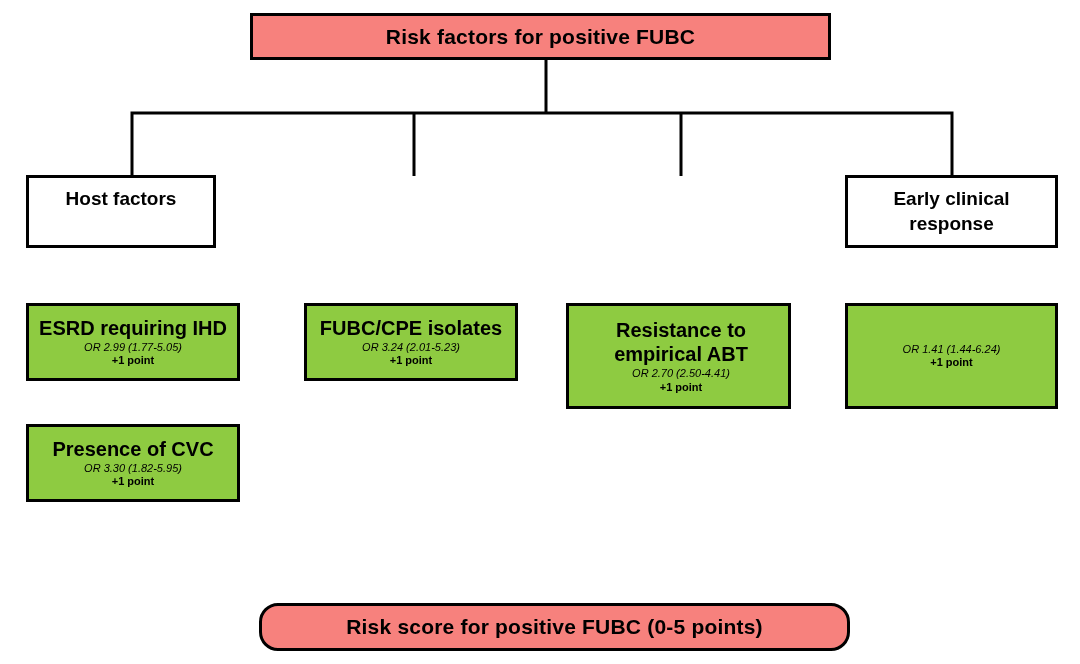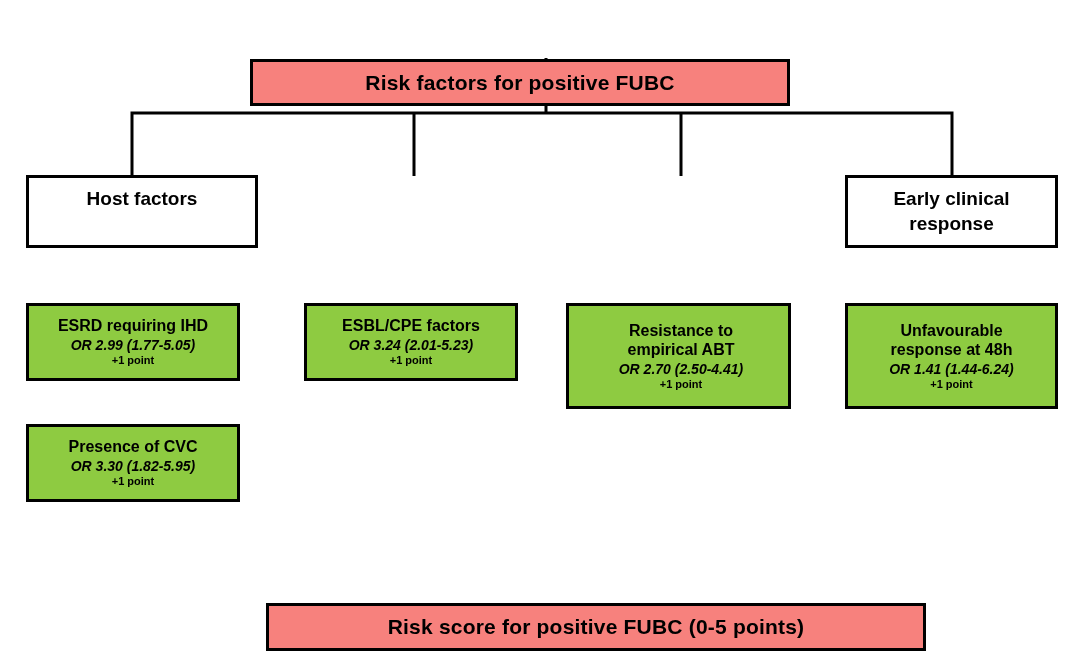--- a/index.html
+++ b/index.html
@@ -48,92 +48,91 @@
   }
   .cat.top {
     justify-content: flex-start;
     padding-top: 9px;
   }
   .green {
     background: #8ECB41;
     padding: 4px 2px;
   }
   .f-name {
-    font-size: 16px;
+    font-size: 20px;
     font-weight: bold;
     line-height: 1.22;
     white-space: nowrap;
   }
   .green.wrap-narrow .f-name {
     white-space: normal;
     max-width: 170px;
     margin: 0 auto;
   }
   .f-or {
-    font-size: 14px;
-    font-weight: bold;
+    font-size: 11px;
+    font-weight: normal;
     font-style: italic;
     line-height: 1.3;
   }
   .f-pt {
     font-size: 11px;
     font-weight: bold;
     line-height: 1.25;
   }
 </style>
 </head>
 <body>
 
 <div class="canvas">
 
   <svg class="connectors" viewBox="0 0 1080 664" xmlns="http://www.w3.org/2000/svg">
     <path d="M546 58 V113 M132 113 H952 M132 111.5 V176 M414 111.5 V176 M681 111.5 V176 M952 111.5 V176" stroke="#000000" stroke-width="3" fill="none"></path>
   </svg>
 
-  <div class="box pink" style="left:250px; top:13px; width:540px; height:47px;margin-top:46px;">
+  <div class="box pink" style="left:250px; top:13px; width:581px; height:47px;">
     <span>Risk factors for positive FUBC</span>
   </div>
 
-  <div class="box cat top" style="left:26px; top:175px; width:232px; height:73px;">
+  <div class="box cat top" style="left:26px; top:175px; width:190px; height:73px;">
     <span>Host factors</span>
   </div>
 
 
 
   <div class="box cat" style="left:845px; top:175px; width:213px; height:73px;">
     <span>Early clinical response</span>
   </div>
 
   <div class="box green" style="left:26px; top:303px; width:214px; height:78px;">
     <div class="f-name">ESRD requiring IHD</div>
     <div class="f-or">OR 2.99 (1.77-5.05)</div>
     <div class="f-pt">+1 point</div>
   </div>
 
   <div class="box green" style="left:304px; top:303px; width:214px; height:78px;">
-    <div class="f-name">ESBL/CPE factors</div>
+    <div class="f-name">FUBC/CPE isolates</div>
     <div class="f-or">OR 3.24 (2.01-5.23)</div>
     <div class="f-pt">+1 point</div>
   </div>
 
   <div class="box green wrap-narrow" style="left:566px; top:303px; width:225px; height:106px;padding-left:7px;">
     <div class="f-name">Resistance to empirical ABT</div>
     <div class="f-or">OR 2.70 (2.50-4.41)</div>
     <div class="f-pt">+1 point</div>
   </div>
 
   <div class="box green wrap-narrow" style="left:845px; top:303px; width:213px; height:106px;">
-    <div class="f-name">Unfavourable response at 48h</div>
     <div class="f-or">OR 1.41 (1.44-6.24)</div>
     <div class="f-pt">+1 point</div>
   </div>
 
   <div class="box green" style="left:26px; top:417px; width:214px; height:78px;margin-top:7px;">
     <div class="f-name">Presence of CVC</div>
     <div class="f-or">OR 3.30 (1.82-5.95)</div>
     <div class="f-pt">+1 point</div>
   </div>
 
-  <div class="box pink" style="left:266px; top:603px; width:660px; height:48px;">
+  <div class="box pink" style="left:259px; top:603px; width:591px; height:48px;border-radius:19px;">
     <span>Risk score for positive FUBC (0-5 points)</span>
   </div>
 
 </div>
 
 </body></html>

